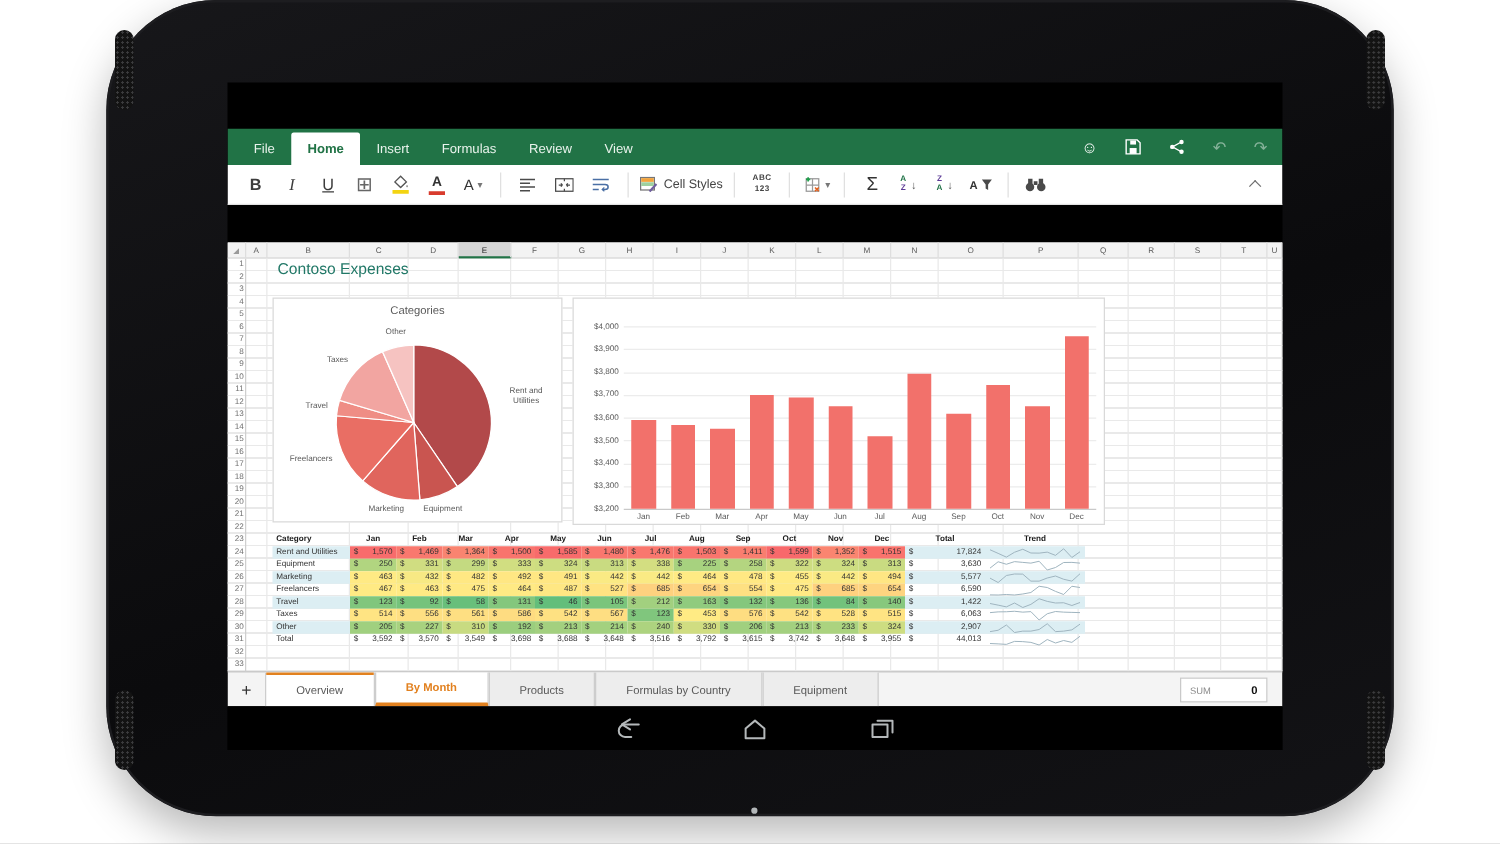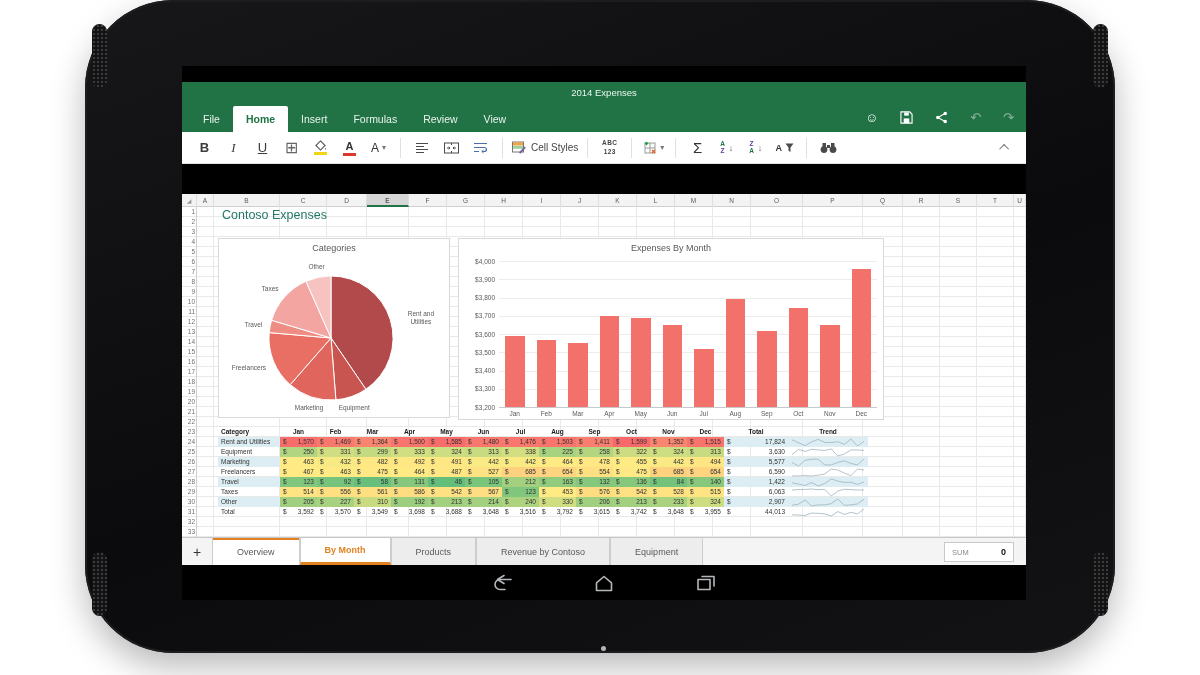--- a/index.html
+++ b/index.html
@@ -143,23 +143,20 @@
   <div class="tablet">
     <div class="grille tl"></div>
     <div class="grille bl"></div>
     <div class="grille tr"></div>
     <div class="grille br"></div>
     <div class="camera-dot"></div>
 
     <div class="screen">
 
 
-      <div class="title-bar">
-        <span>2014 Expenses</span>
-      </div>
 
       <div class="ribbon-row">
         <div class="ribbon-tabs" id="ribbonTabs">
             <div class="ribbon-tab">File</div>
             <div class="ribbon-tab active">Home</div>
             <div class="ribbon-tab">Insert</div>
             <div class="ribbon-tab">Formulas</div>
             <div class="ribbon-tab">Review</div>
             <div class="ribbon-tab">View</div>
           </div>
@@ -389,21 +386,20 @@
               </svg>
               <div class="pie-label wrap" style="left: 178.904px; top: 78.4111px; transform: translate(0px, -50%);">Rent and Utilities</div>
               <div class="pie-label" style="left: 135.211px; top: 165.04px; transform: translate(-50%, 0px);">Equipment</div>
               <div class="pie-label" style="left: 90.0331px; top: 165.464px; transform: translate(-50%, 0px);">Marketing</div>
               <div class="pie-label" style="left: 47.0749px; top: 125.167px; transform: translate(-100%, 0px);">Freelancers</div>
               <div class="pie-label" style="left: 43.2434px; top: 85.8651px; transform: translate(-100%, -50%);">Travel</div>
               <div class="pie-label" style="left: 59.5137px; top: 52.6838px; transform: translate(-100%, -100%);">Taxes</div>
               <div class="pie-label" style="left: 97.5791px; top: 30.5015px; transform: translate(-50%, -100%);">Other</div>
             </div>
           <div class="chart-card" id="barCard" style="left:276px; top:31px; width:426px; height:182px;">
-              <div class="chart-title">Expenses By Month</div>
               <div class="bar-el bar-base" style="left: 40px; top: 168px; width: 378px;"></div>
               <div class="bar-el bar-ytick" style="left: 2px; top: 164.5px; width: 34px;">$3,200</div>
               <div class="bar-el bar-grid" style="left: 40px; top: 149.8px; width: 378px;"></div>
               <div class="bar-el bar-ytick" style="left: 2px; top: 146.3px; width: 34px;">$3,300</div>
               <div class="bar-el bar-grid" style="left: 40px; top: 131.5px; width: 378px;"></div>
               <div class="bar-el bar-ytick" style="left: 2px; top: 128px; width: 34px;">$3,400</div>
               <div class="bar-el bar-grid" style="left: 40px; top: 113.3px; width: 378px;"></div>
               <div class="bar-el bar-ytick" style="left: 2px; top: 109.8px; width: 34px;">$3,500</div>
               <div class="bar-el bar-grid" style="left: 40px; top: 95px; width: 378px;"></div>
               <div class="bar-el bar-ytick" style="left: 2px; top: 91.5px; width: 34px;">$3,600</div>
@@ -941,21 +937,21 @@
             </div>
         </div>
       </div>
 
       <div class="tab-bar" id="tabBar">
         <span class="add-sheet">+</span>
         <span id="sheetTabs" style="display:flex">
             <div class="sheet-tab light accent-top">Overview</div>
             <div class="sheet-tab active">By Month</div>
             <div class="sheet-tab">Products</div>
-            <div class="sheet-tab">Revenue by Contoso</div>
+            <div class="sheet-tab">Formulas by Country</div>
             <div class="sheet-tab">Equipment</div>
           </span>
         <div class="sum-box">
           <span class="sum-label">SUM</span>
           <span class="sum-value">0</span>
         </div>
       </div>
 
       <div class="nav-area">
         <span class="nav-btn">

